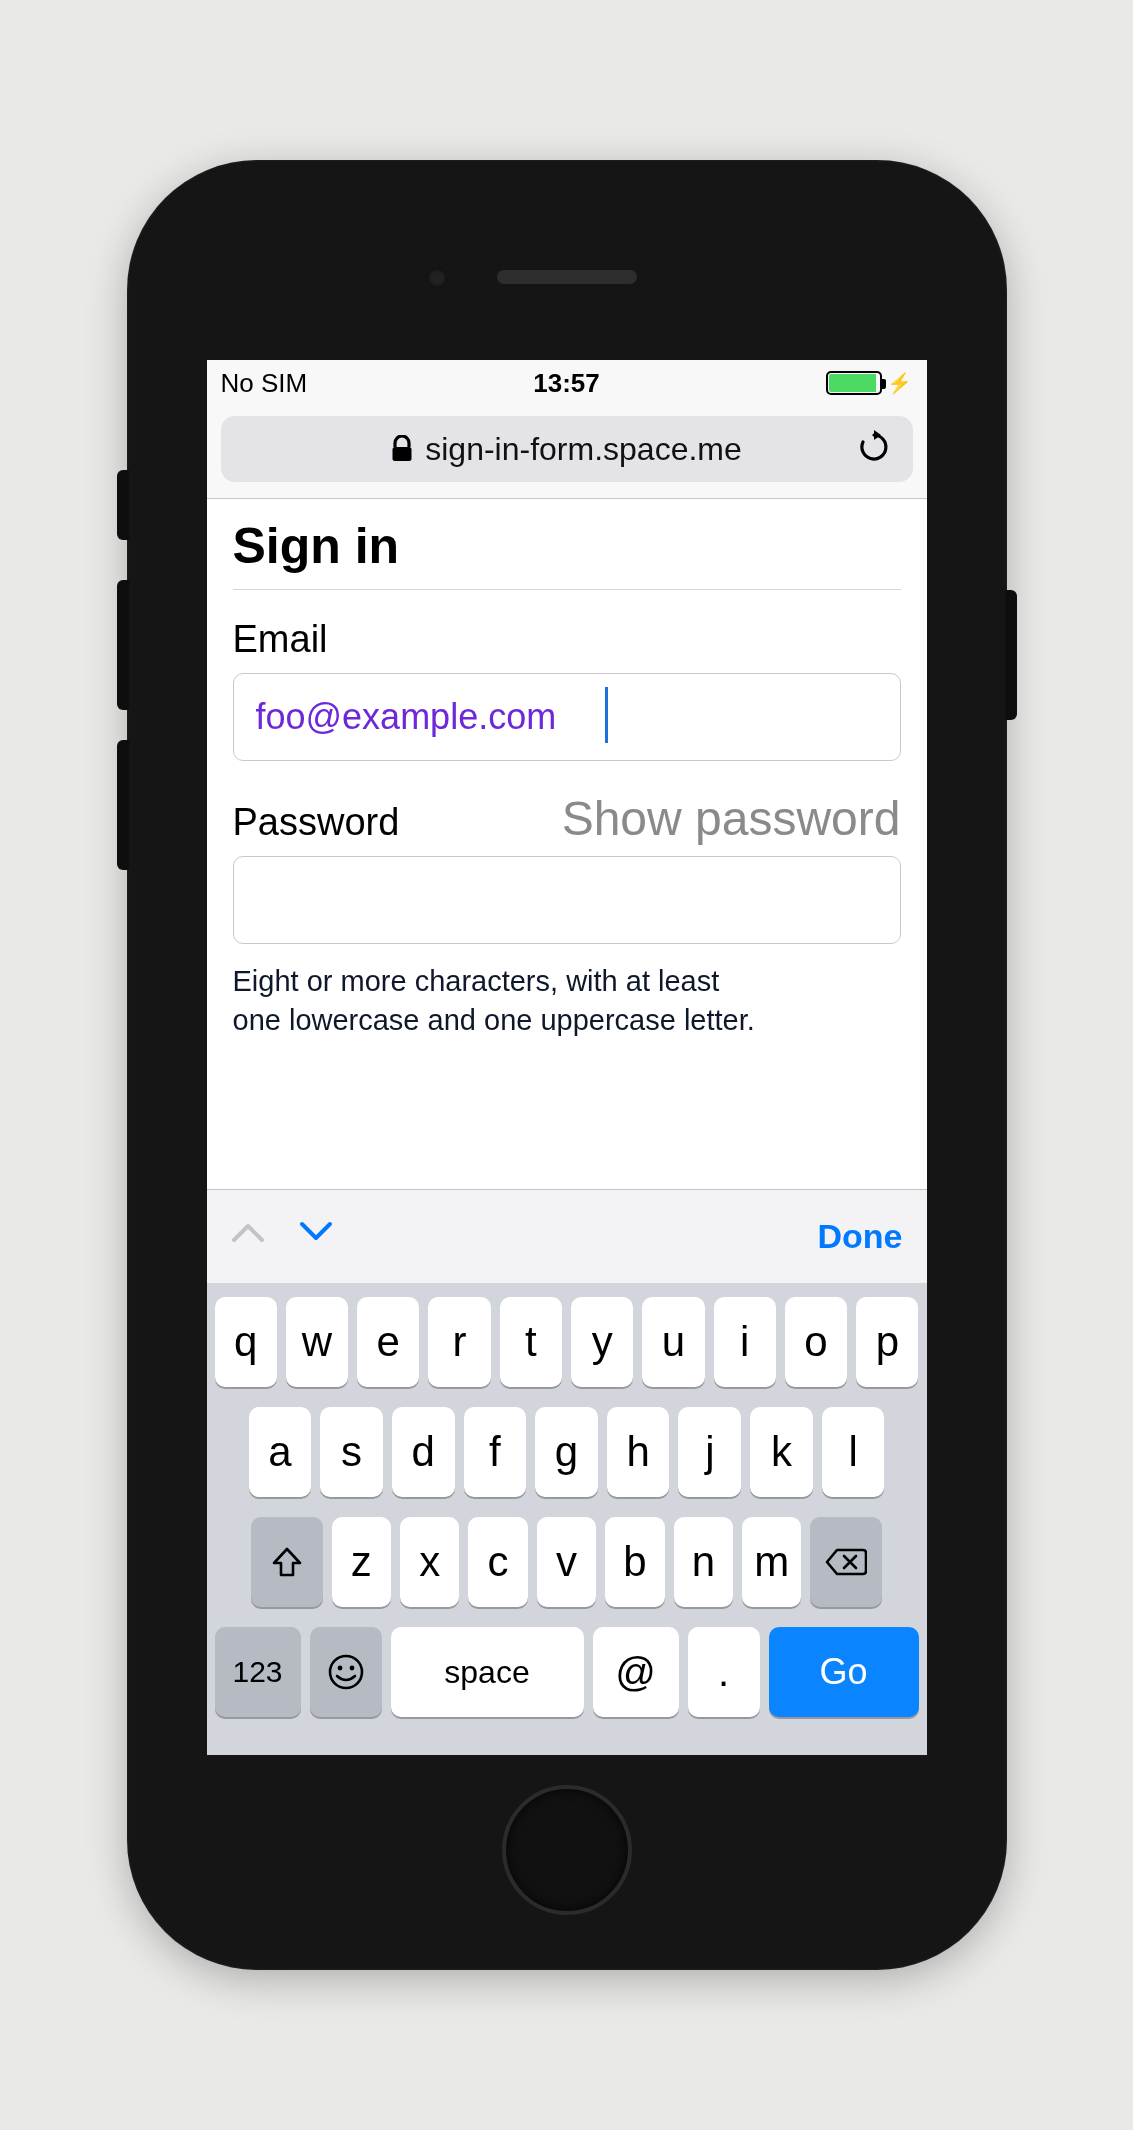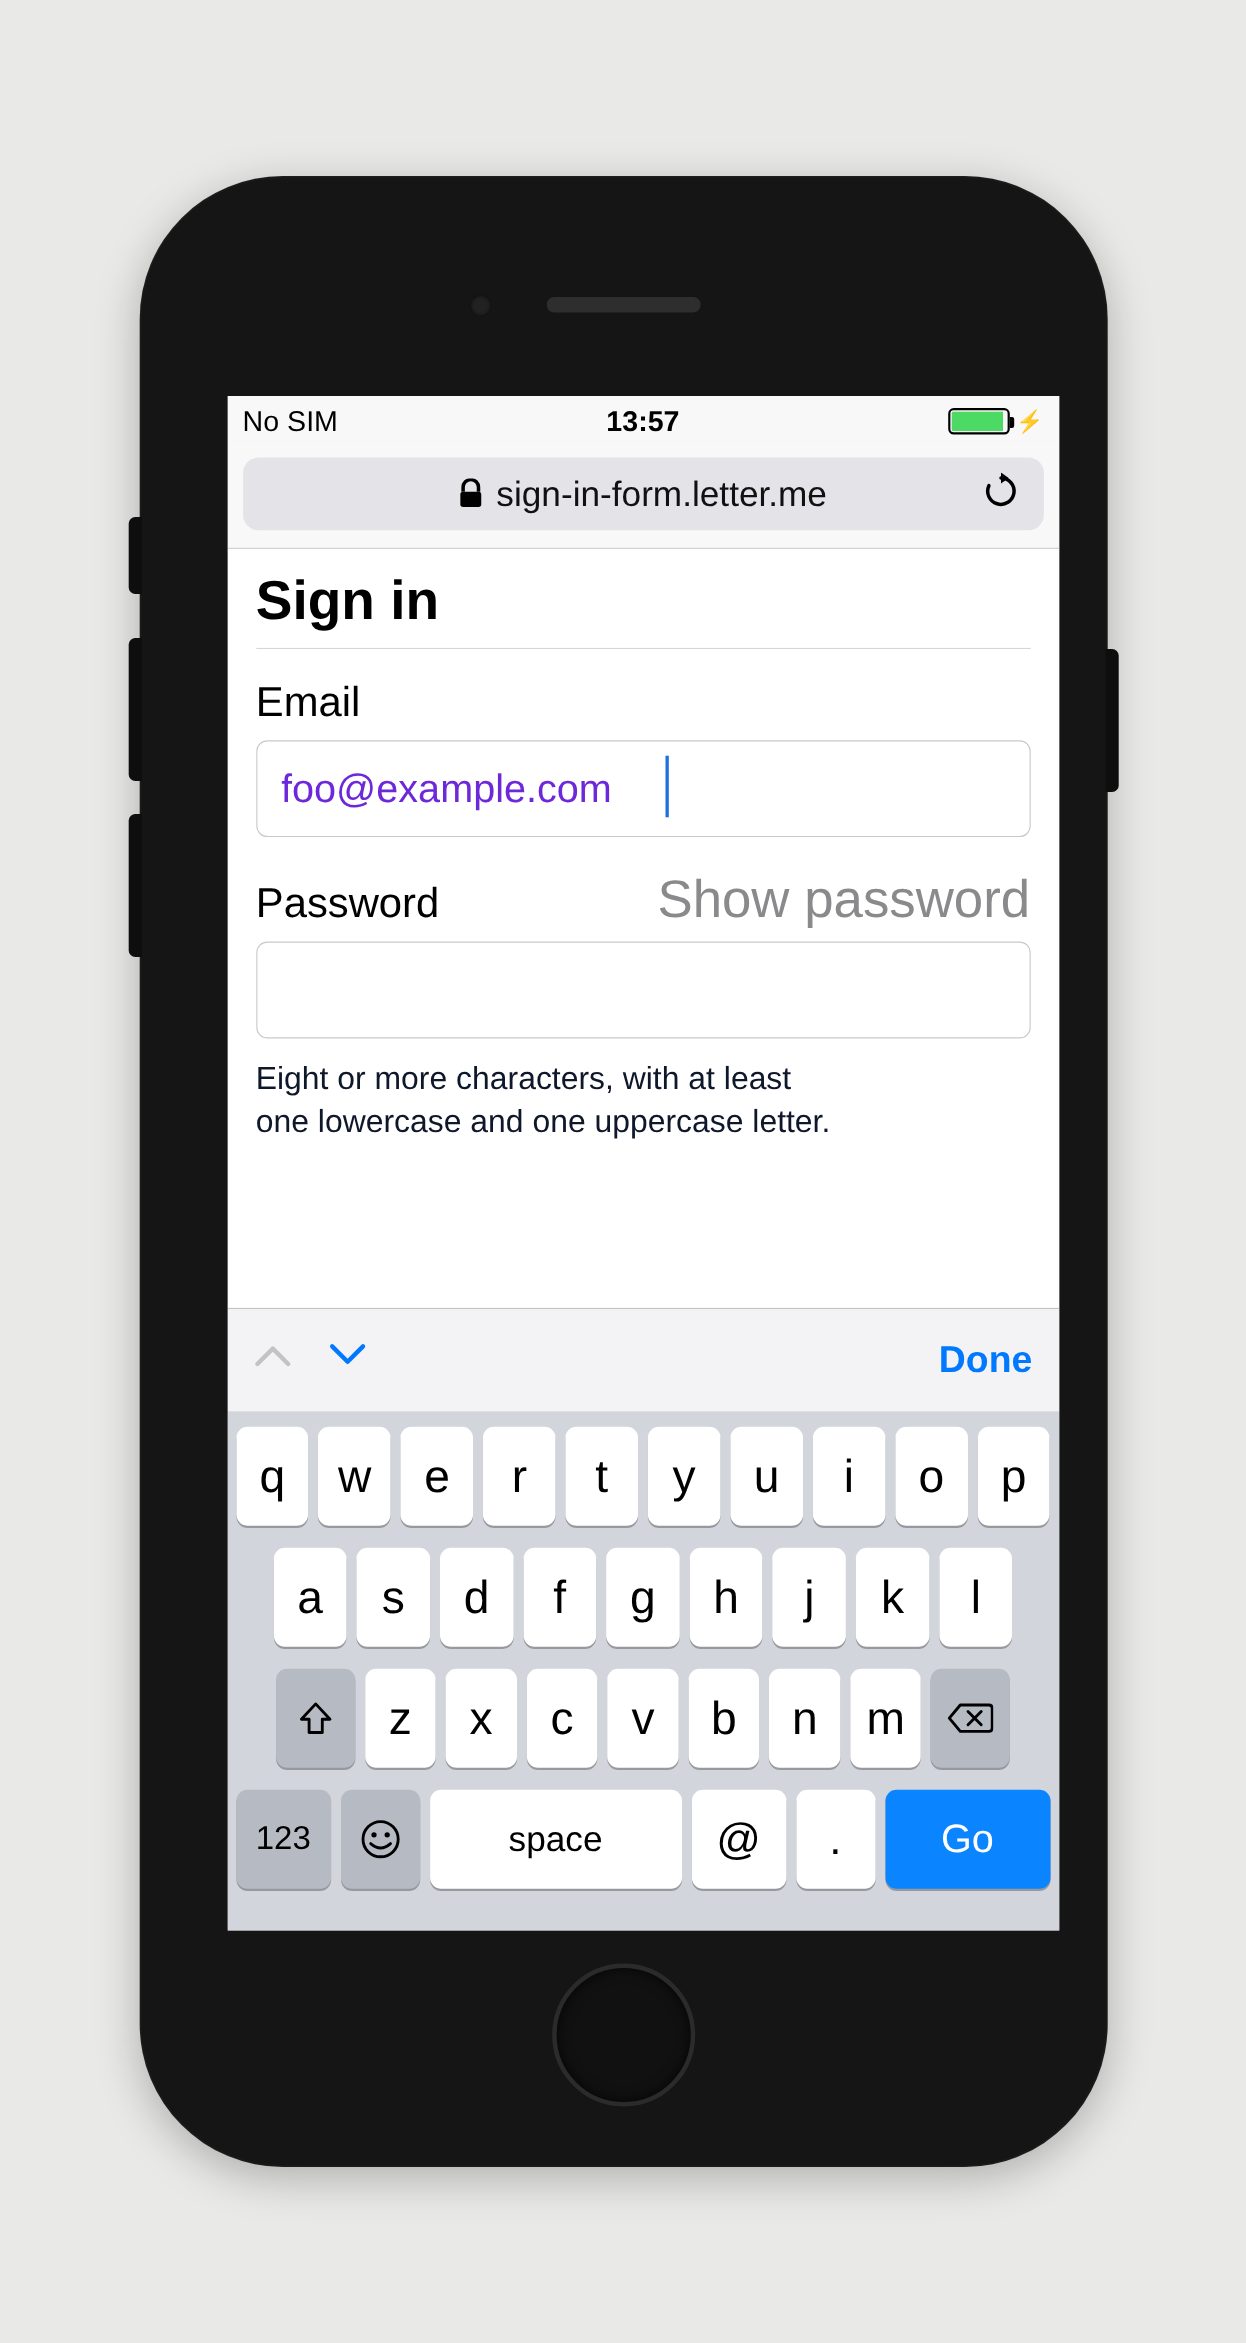--- a/index.html
+++ b/index.html
@@ -12,21 +12,21 @@
       align-items: center;
       justify-content: center;
     }
     .phone-frame {
       width: 880px;
       height: 1810px;
       background: #151515;
       border-radius: 130px;
       position: relative;
       box-shadow: 0 10px 40px rgba(0,0,0,0.25), inset 0 0 3px rgba(255,255,255,0.1);
-      padding: 200px 44px 215px 80px;
+      padding: 200px 80px 215px 80px;
     }
     
     .btn-left-1 { position:absolute; left:-10px; top:310px; width:12px; height:70px; background:#0e0e0e; border-radius:6px 0 0 6px; }
     .btn-left-2 { position:absolute; left:-10px; top:420px; width:12px; height:130px; background:#0e0e0e; border-radius:6px 0 0 6px; }
     .btn-left-3 { position:absolute; left:-10px; top:580px; width:12px; height:130px; background:#0e0e0e; border-radius:6px 0 0 6px; }
     .btn-right  { position:absolute; right:-10px; top:430px; width:12px; height:130px; background:#0e0e0e; border-radius:0 6px 6px 0; }
     
     .speaker {
       position:absolute; top:110px; left:50%; transform:translateX(-50%);
       width:140px; height:14px; background:#2e2e2e; border-radius:7px;
@@ -165,21 +165,21 @@
 
     <div class="url-bar-wrap">
       <div class="url-bar">
         <span class="url-text">
           <span class="lock-icon">
             <svg width="22" height="28" viewBox="0 0 22 28">
                 <path d="M4 12 V8 a7 7 0 0 1 14 0 V12" fill="none" stroke="#000" stroke-width="3.2"></path>
                 <rect x="1.5" y="12" width="19" height="14" rx="2.5" fill="#000"></rect>
               </svg>
           </span>
-          <span>sign-in-form.letter.me</span>
+          <span>sign-in-form.space.me</span>
         </span>
         <span class="reload-icon">
           <svg width="34" height="34" viewBox="0 0 34 34">
               <path d="M17 5 a12 12 0 1 1 -11 7" fill="none" stroke="#000" stroke-width="3.2" stroke-linecap="round"></path>
               <path d="M17 0 L17 10 L24 5 Z" fill="#000"></path>
             </svg>
         </span>
       </div>
     </div>
 

